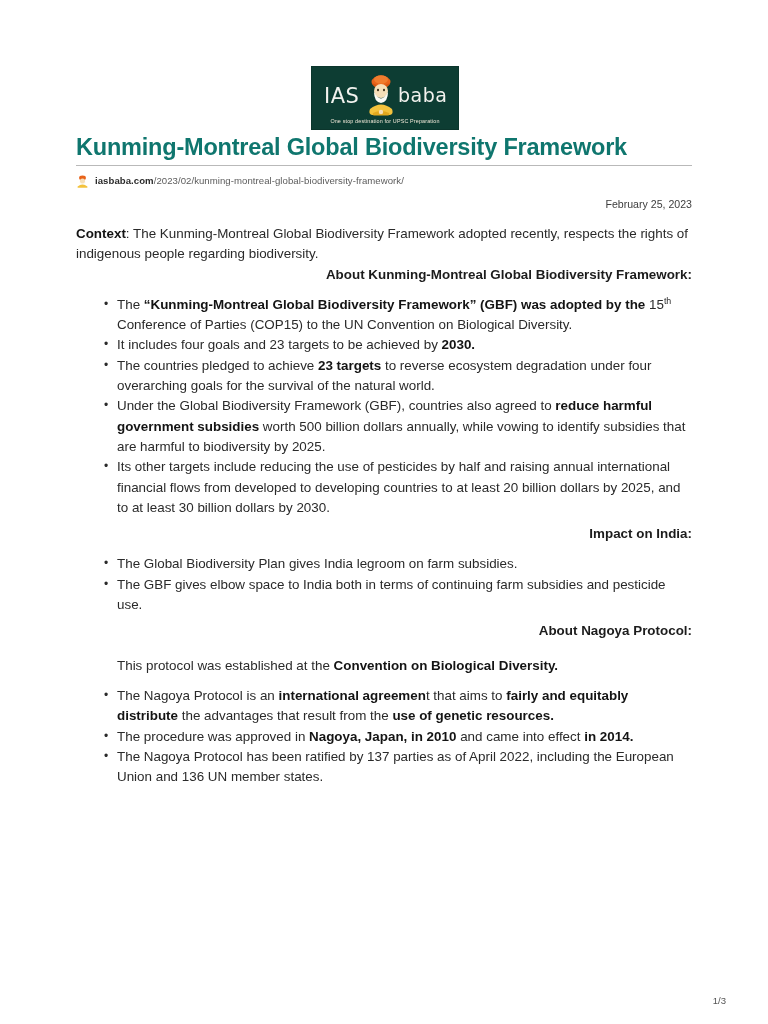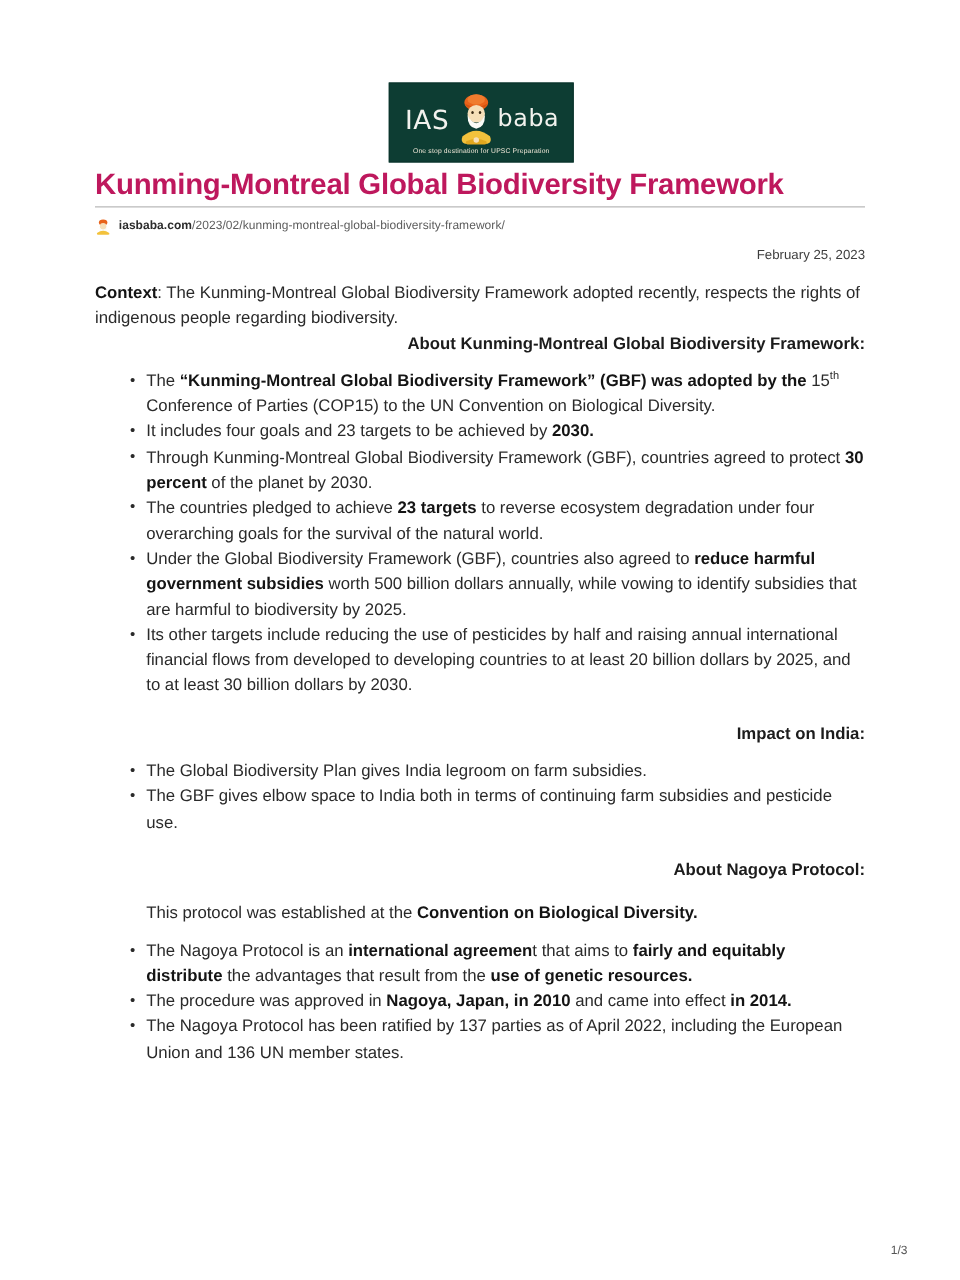--- a/index.html
+++ b/index.html
@@ -80,21 +80,21 @@
   }
 
   
   .doc-title {
     position: absolute;
     left: 76px;
     top: 134px;
     width: 620px;
     font-size: 23.5px;
     font-weight: bold;
-    color: #be185d;
+    color: #0f766e;
     letter-spacing: -0.2px;
     font-family: "Liberation Sans", sans-serif;
   }
   .title-rule {
     position: absolute;
     left: 76px;
     top: 165px;
     width: 616px;
     height: 1px;
     background: #b9b9b9;
@@ -145,21 +145,21 @@
     font-size: 13.4px;
     line-height: 20.3px;
     color: #2a2a2a;
   }
   .para {
     margin: 0 0 0 0;
     padding: 0;
   }
   .para + .section-head,
   .bullets + .section-head {
-    margin-top: 18px;
+    margin-top: 6px;
   }
   .section-head {
     font-weight: bold;
     color: #1c1c1c;
     font-size: 13.4px;
     line-height: 20.3px;
     text-align: right;
   }
   .bullets {
     margin: 10px 0 0 0;
@@ -244,21 +244,20 @@
 
     <p class="para">
       <b>Context</b><span>: </span><span>The Kunming-Montreal Global Biodiversity Framework adopted recently, respects the rights of indigenous people regarding biodiversity.</span>
     </p>
 
     <div id="sections-container">
         <div class="section-head">About Kunming-Montreal Global Biodiversity Framework:</div>
         <ul class="bullets">
           <li><span>The </span><b>“Kunming-Montreal Global Biodiversity Framework” (GBF) was adopted by the </b><span>15</span><sup>th</sup><span> Conference of Parties (COP15) to the UN Convention on Biological Diversity.</span></li>
           <li><span>It includes four goals and 23 targets to be achieved by </span><b>2030.</b></li>
-          <li><span>Through Kunming-Montreal Global Biodiversity Framework (GBF), countries agreed to protect </span><b>30 percent</b><span> of the planet by 2030.</span></li>
           <li><span>The countries pledged to achieve </span><b>23 targets</b><span> to reverse ecosystem degradation under four overarching goals for the survival of the natural world.</span></li>
           <li><span>Under the Global Biodiversity Framework (GBF), countries also agreed to </span><b>reduce harmful government subsidies</b><span> worth 500 billion dollars annually, while vowing to identify subsidies that are harmful to biodiversity by 2025.</span></li>
           <li><span>Its other targets include reducing the use of pesticides by half and raising annual international financial flows from developed to developing countries to at least 20 billion dollars by 2025, and to at least 30 billion dollars by 2030.</span></li>
         </ul>
         <div class="section-head">Impact on India:</div>
         <ul class="bullets">
           <li><span>The Global Biodiversity Plan gives India legroom on farm subsidies.</span></li>
           <li><span>The GBF gives elbow space to India both in terms of continuing farm subsidies and pesticide use.</span></li>
         </ul>
         <div class="section-head">About Nagoya Protocol:</div>

